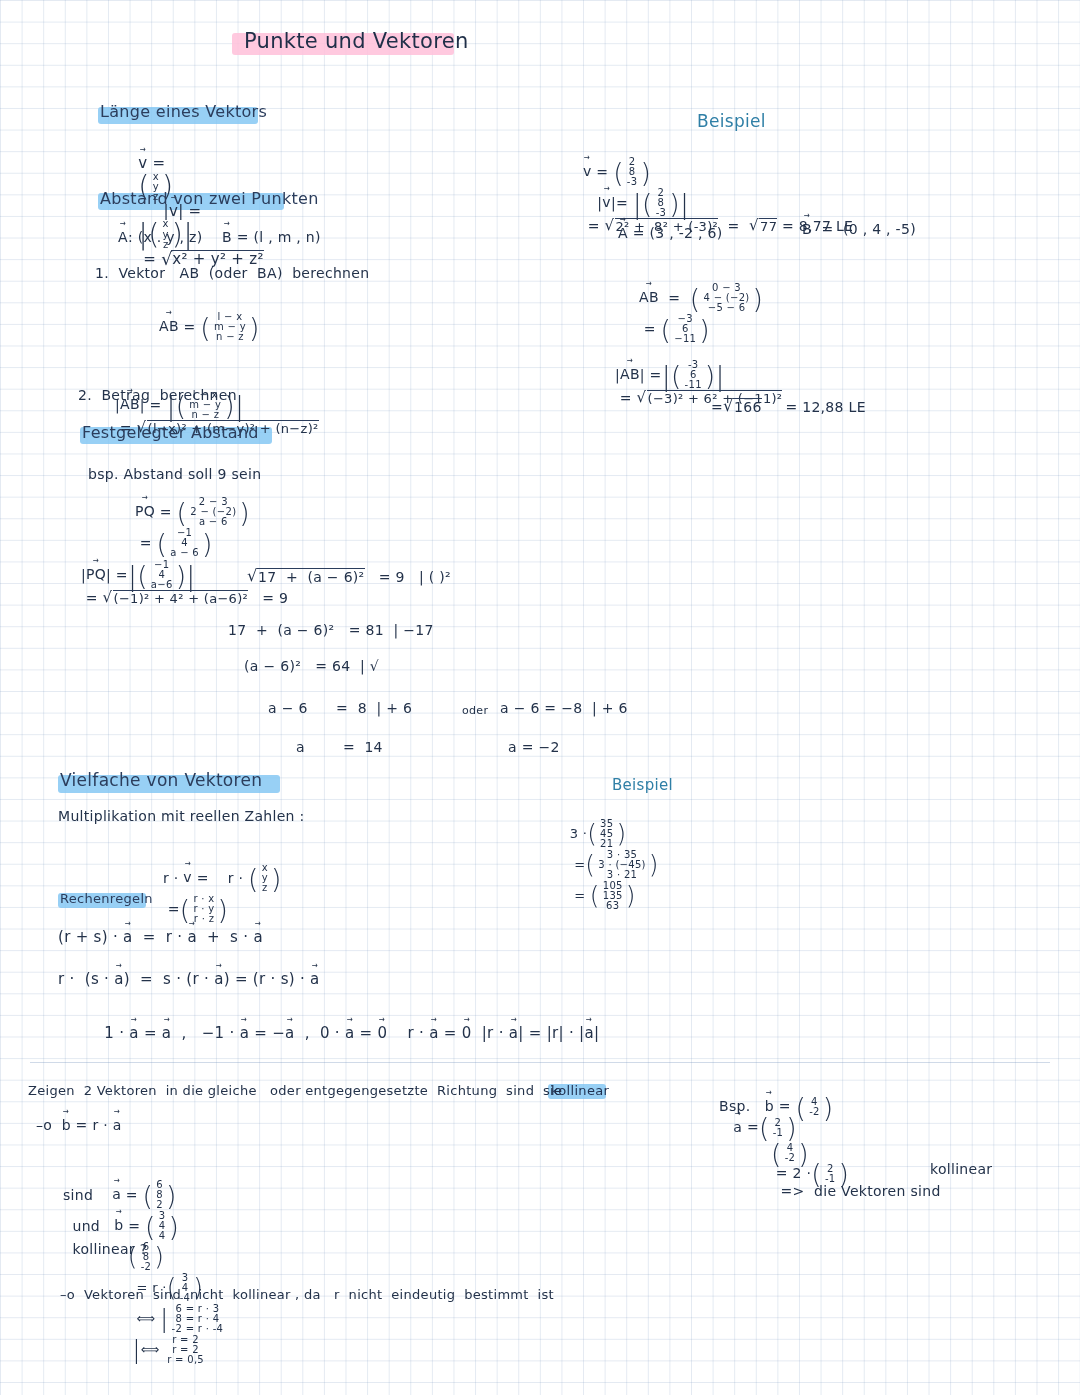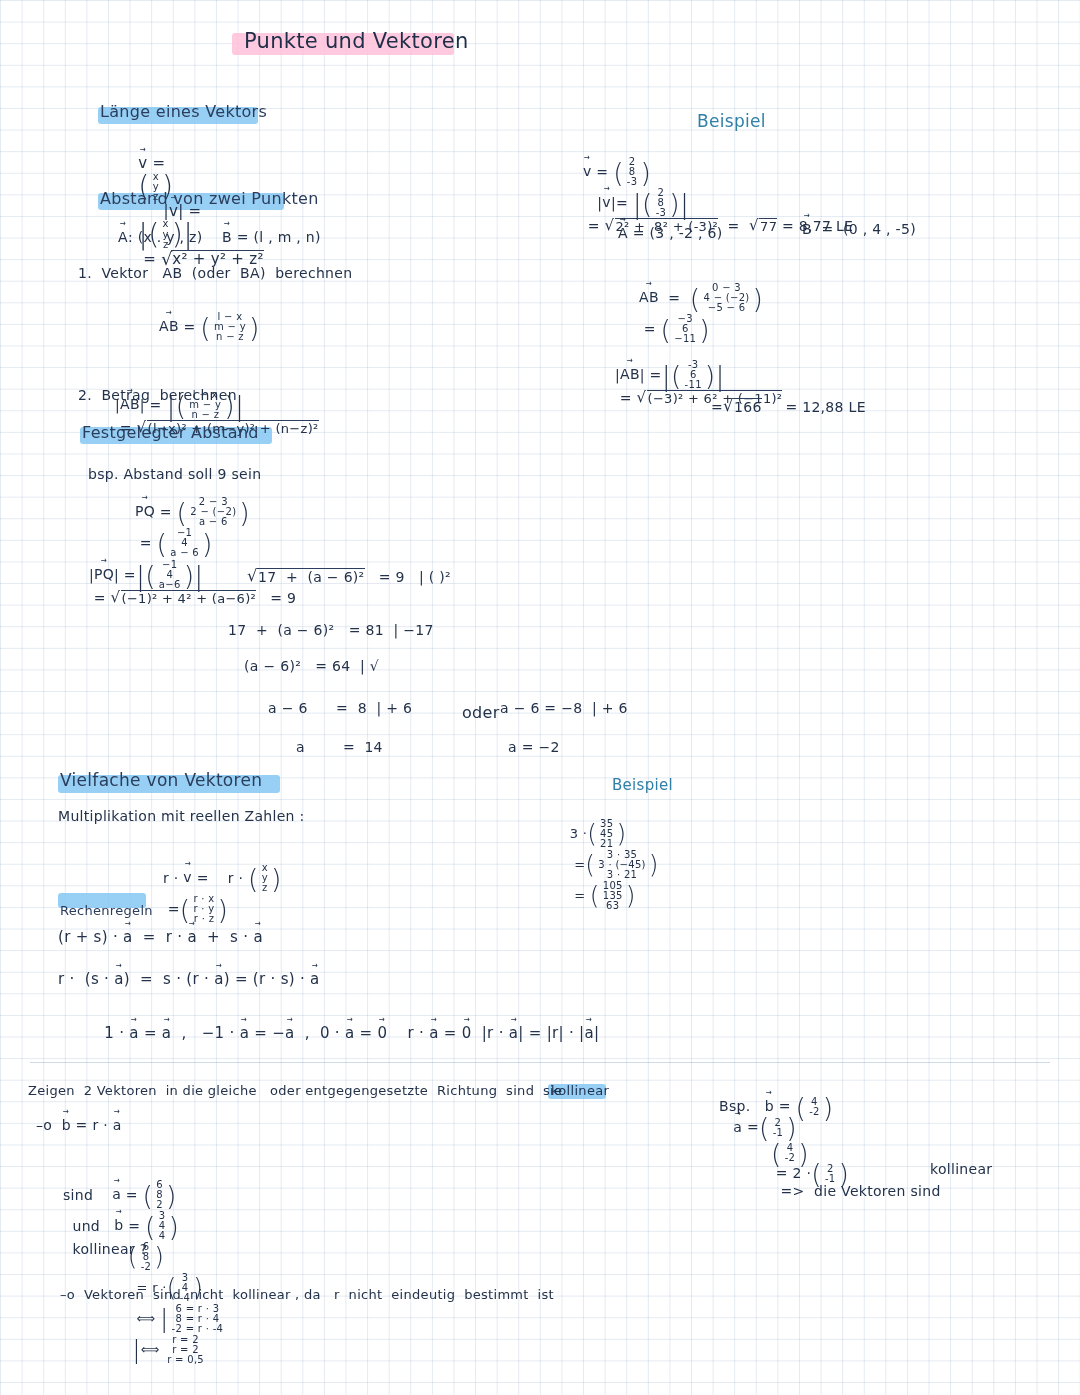--- a/index.html
+++ b/index.html
@@ -22,21 +22,21 @@
   }
   #sheet{position:absolute;left:0;top:0;width:1080px;height:1395px;z-index:2;}
   .tx{position:absolute;white-space:pre;line-height:1.05;}
   .hand{font-family:"DejaVu Sans", sans-serif;font-weight:400;letter-spacing:.3px;}
   .blue{color:#2b3d5c;}
   .f13{font-size:13px;}
   .f14{font-size:14px;}
   .f15{font-size:15px;}
   .f16{font-size:16px;}
   .f17{font-size:17px;}
-  .f11{font-size:16px;}
+  .f11{font-size:11px;}
   .f10{font-size:10px;}
   .hl{position:absolute;border-radius:3px;z-index:1;}
   .hl-pink{background:#ffc0d9;opacity:.85;}
   .hl-blue{background:#7ec4f2;opacity:.80;}
   .title{color:#1f2f48;font-size:21px;}
   .teal{color:#2f7fa6;}
   
   .vec{display:inline-block;vertical-align:middle;position:relative;text-align:center;}
   .vec .col{display:inline-block;padding:0 3px;line-height:1.02;}
   .par{display:inline-block;vertical-align:middle;font-size:1.9em;line-height:.72;font-weight:300;}
@@ -72,42 +72,42 @@
     &nbsp;&nbsp;&nbsp;&nbsp;&nbsp;|<span class="arr">v</span>|&nbsp;=&nbsp;
     <span class="par">|</span><span class="par">(</span><span class="vec"><span class="col f10">x<br>y<br>z</span></span><span class="par">)</span><span class="par">|</span>
     &nbsp;=&nbsp;<span class="sq">x² + y² + z²</span>
   </div>
 
   <div class="tx hand f16 blue" style="left:100px;top:191px;">Abstand von zwei Punkten</div>
 
   <div class="tx hand f14" style="left:118px;top:230px;"><span class="arr">A</span>: (x . y , z)</div>
   <div class="tx hand f14" style="left:222px;top:230px;"><span class="arr">B</span> = (l , m , n)</div>
 
-  <div class="tx hand f14" style="left:78px;top:266px;">1.  Vektor   AB  (oder  BA)  berechnen</div>
+  <div class="tx hand f14" style="left:95px;top:266px;">1.  Vektor   AB  (oder  BA)  berechnen</div>
 
   <div class="tx hand f14" style="left:140px;top:297px;">
     <span class="arr">AB</span>&nbsp;=&nbsp;<span class="par">(</span><span class="vec"><span class="col f10">l − x<br>m − y<br>n − z</span></span><span class="par">)</span>
   </div>
 
   <div class="tx hand f14" style="left:78px;top:342px;margin-top:46px;">2.  Betrag  berechnen</div>
 
   <div class="tx hand f14" style="left:96px;top:375px;">
     |<span class="arr">AB</span>|&nbsp;=&nbsp;<span class="par">|</span><span class="par">(</span><span class="vec"><span class="col f10">l − x<br>m − y<br>n − z</span></span><span class="par">)</span><span class="par">|</span>
     &nbsp;=&nbsp;<span class="sq f13">(l−x)² + (m−y)² + (n−z)²</span>
   </div>
 
   <div class="tx hand f16 blue" style="left:82px;top:425px;">Festgelegter Abstand</div>
   <div class="tx hand f14" style="left:88px;top:467px;">bsp. Abstand soll 9 sein</div>
 
   <div class="tx hand f14" style="left:116px;top:482px;">
     <span class="arr">PQ</span>&nbsp;=&nbsp;<span class="par">(</span><span class="vec"><span class="col f10">2 − 3<br>2 − (−2)<br>a − 6</span></span><span class="par">)</span>
     &nbsp;=&nbsp;<span class="par">(</span><span class="vec"><span class="col f10">−1<br>4<br>a − 6</span></span><span class="par">)</span>
   </div>
 
-  <div class="tx hand f14" style="left:70px;top:545px;">
+  <div class="tx hand f14" style="left:62px;top:545px;">
     |<span class="arr">PQ</span>|&nbsp;=<span class="par">|</span><span class="par">(</span><span class="vec"><span class="col f10">−1<br>4<br>a−6</span></span><span class="par">)</span><span class="par">|</span>
     &nbsp;=&nbsp;<span class="sq f13">(−1)² + 4² + (a−6)²</span>&nbsp;&nbsp;&nbsp;<span>= 9</span>
   </div>
 
   <div class="tx hand f14" style="left:228px;top:555px;">
     <span class="sq f14">17  +  (a − 6)²</span>&nbsp;&nbsp;&nbsp;<span>= 9</span>&nbsp;&nbsp;&nbsp;<span>| ( )²</span>
   </div>
 
   <div class="tx hand f14" style="left:228px;top:623px;"><span>17  +  (a − 6)²   = 81</span>&nbsp;&nbsp;<span>| −17</span></div>
   <div class="tx hand f14" style="left:244px;top:659px;"><span>(a − 6)²   = 64</span>&nbsp;&nbsp;<span>| √</span></div>
@@ -118,21 +118,21 @@
   <div class="tx hand f14" style="left:508px;top:740px;">a = −2</div>
 
   <div class="tx hand f17 blue" style="left:60px;top:772px;">Vielfache von Vektoren</div>
   <div class="tx hand f14" style="left:58px;top:809px;">Multiplikation mit reellen Zahlen :</div>
 
   <div class="tx hand f14" style="left:144px;top:848px;">
     r&nbsp;·&nbsp;<span class="arr">v</span>&nbsp;=&nbsp;&nbsp;&nbsp;&nbsp;r&nbsp;·&nbsp;<span class="par">(</span><span class="vec"><span class="col f10">x<br>y<br>z</span></span><span class="par">)</span>
     &nbsp;=<span class="par">(</span><span class="vec"><span class="col f10">r · x<br>r · y<br>r · z</span></span><span class="par">)</span>
   </div>
 
-  <div class="tx hand f13 blue" style="left:60px;top:892px;margin-top:12px;">Rechenregeln</div>
+  <div class="tx hand f13 blue" style="left:60px;top:892px;">Rechenregeln</div>
 
   <div class="tx hand f15" style="left:58px;top:930px;">(r + s) · <span class="arr">a</span>&nbsp; = &nbsp;r · <span class="arr">a</span>&nbsp; + &nbsp;s · <span class="arr">a</span></div>
   <div class="tx hand f15" style="left:58px;top:972px;text-align:center;">r ·&nbsp; (s · <span class="arr">a</span>)&nbsp; = &nbsp;s · (r · <span class="arr">a</span>) = (r · s) · <span class="arr">a</span></div>
   <div class="tx hand f15" style="left:84px;top:1010px;">
     1 · <span class="arr">a</span> = <span class="arr">a</span>&nbsp; , &nbsp; −1 · <span class="arr">a</span> = −<span class="arr">a</span>&nbsp; , &nbsp;0 · <span class="arr">a</span> = <span class="arr">0</span>&nbsp;&nbsp;&nbsp;&nbsp;r · <span class="arr">a</span> = <span class="arr">0</span>&nbsp;&nbsp;|r · <span class="arr">a</span>| = |r| · |<span class="arr">a</span>|
   </div>
 
   <div class="tx hand f17 teal" style="left:697px;top:113px;">Beispiel</div>
 
   <div class="tx hand f14" style="left:564px;top:142px;">

